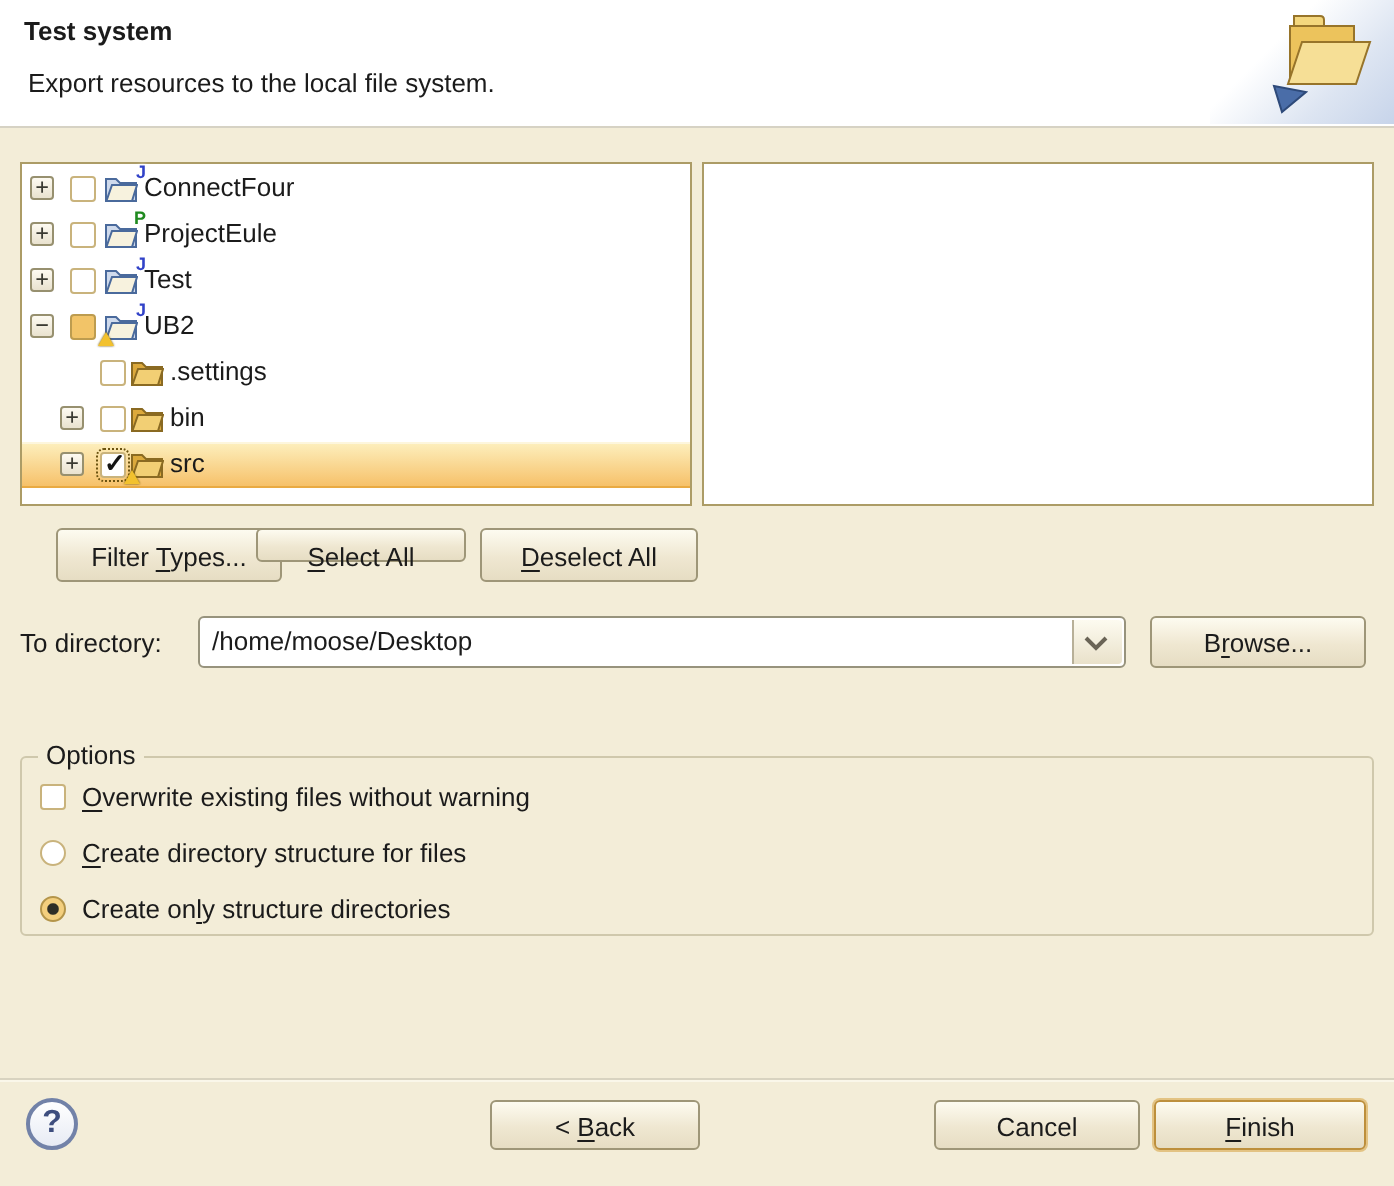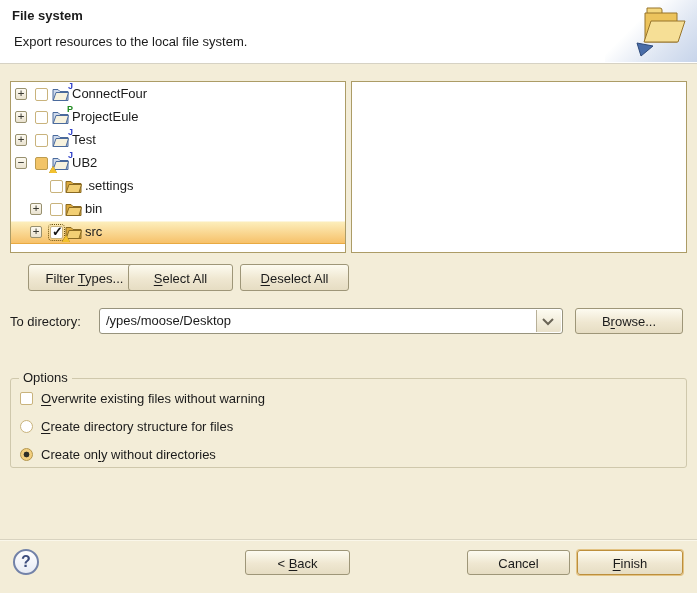--- a/index.html
+++ b/index.html
@@ -34,21 +34,21 @@
   .lvl0 .cb{left:24px;}    .lvl1 .cb{left:39px;}
   .lvl0 .ficon{left:41px;} .lvl1 .ficon{left:54px;}
   .lvl0 .tlabel{left:61px;}.lvl1 .tlabel{left:74px;}
 
   
   .btn{position:absolute;box-sizing:border-box;border:1px solid #9e9678;border-radius:3px;background:linear-gradient(#fdfbf0,#efe7d1 55%,#e6ddc3);font-family:"Liberation Sans",sans-serif;font-size:13px;color:#1b1b1b;text-align:center;cursor:default;}
   .btn u{text-underline-offset:2px;}
   .btn.disabled{background:#f2ebd4;border-color:#d9d1b5;color:#b3a98c;}
   .btn.default{border-color:#bd8f3c;box-shadow:0 0 0 1px #e3c383;}
   .btn-filter{left:28px;top:264px;width:113px;height:27px;}
-  .btn-select{left:128px;top:264px;width:105px;height:27px;}
+  .btn-select{left:128px;top:264px;width:105px;height:17px;}
   .btn-deselect{left:240px;top:264px;width:109px;height:27px;}
   .btn-browse{left:575px;top:308px;width:108px;height:26px;}
   .btn-back{left:245px;top:550px;width:105px;height:25px;}
   .btn-next{left:355px;top:550px;width:105px;height:25px;}
   .btn-cancel{left:467px;top:550px;width:103px;height:25px;}
   .btn-finish{left:577px;top:550px;width:106px;height:25px;}
 
   
   .dest-label{position:absolute;left:10px;top:314px;}
   .combo{position:absolute;left:99px;top:308px;width:464px;height:26px;box-sizing:border-box;border:1px solid #97937d;border-radius:3px;background:#ffffff;}
@@ -72,21 +72,21 @@
   .help-btn{position:absolute;left:13px;top:549px;width:26px;height:26px;border-radius:50%;box-sizing:border-box;border:2px solid #7282a8;background:linear-gradient(#ffffff,#e7ebf4);color:#3e4e7e;font-size:16px;font-weight:bold;text-align:center;line-height:22px;}
   .btn-line{line-height:23px;}
   .btn-line27{line-height:25px;}
 </style>
 </head>
 <body>
 
 <div class="dialog">
 
   <div class="header">
-    <div class="page-title">File system</div>
+    <div class="page-title">Test system</div>
     <div class="page-subtitle">Export resources to the local file system.</div>
     <div class="banner-art">
       <svg width="58" height="58" viewBox="0 0 58 58">
         <path d="M14 6 h13 q2 0 2 2 v4 h-15 z" fill="#f4d77e" stroke="#97742a"></path>
         <polygon points="12,11 44,11 44,40 12,40" fill="#ecc35c" stroke="#97742a"></polygon>
         <polygon points="18,19 52,19 45,40 11,40" fill="#f6df96" stroke="#97742a"></polygon>
         <polygon points="4,41 20,44 8,54" fill="#4a6da8" stroke="#2e4a7a"></polygon>
       </svg>
     </div>
   </div>
@@ -157,42 +157,42 @@
     </div>
 
   <div class="panel detail-panel"></div>
 
   <button class="btn btn-filter btn-line27"><span>Filter </span><u>T</u><span>ypes...</span></button>
   <button class="btn btn-select btn-line27"><span></span><u>S</u><span>elect All</span></button>
   <button class="btn btn-deselect btn-line27"><span></span><u>D</u><span>eselect All</span></button>
 
   <span class="dest-label">To directory:</span>
   <div class="combo">
-    <span class="combo-value">/ypes/moose/Desktop</span>
+    <span class="combo-value">/home/moose/Desktop</span>
     <div class="combo-arrow">
       <svg width="12" height="8" viewBox="0 0 12 8">
           <polyline points="1,1 6,6 11,1" fill="none" stroke="#6a6456" stroke-width="2"></polyline>
         </svg>
     </div>
   </div>
   <button class="btn btn-browse btn-line"><span>B</span><u>r</u><span>owse...</span></button>
 
   <div class="options-group">
     <span class="options-legend">Options</span>
   <div class="optrow" style="top: 12px;">
         <span class="ctrl checkbox"></span>
         <span class="olabel"><span></span><u>O</u><span>verwrite existing files without warning</span></span>
       </div>
       <div class="optrow" style="top: 40px;">
         <span class="ctrl radio"></span>
         <span class="olabel"><span></span><u>C</u><span>reate directory structure for files</span></span>
       </div>
       <div class="optrow" style="top: 68px;">
         <span class="ctrl radio checked"></span>
-        <span class="olabel"><span>Create on</span><u>l</u><span>y without directories</span></span>
+        <span class="olabel"><span>Create on</span><u>l</u><span>y structure directories</span></span>
       </div>
     </div>
 
   <div class="separator"></div>
   <div class="help-btn">?</div>
   <button class="btn btn-back btn-line"><span>&lt; </span><u>B</u><span>ack</span></button>
   <button class="btn btn-cancel btn-line"><span>Cancel</span><u></u><span></span></button>
   <button class="btn btn-finish btn-line default"><span></span><u>F</u><span>inish</span></button>
 
 </div>

